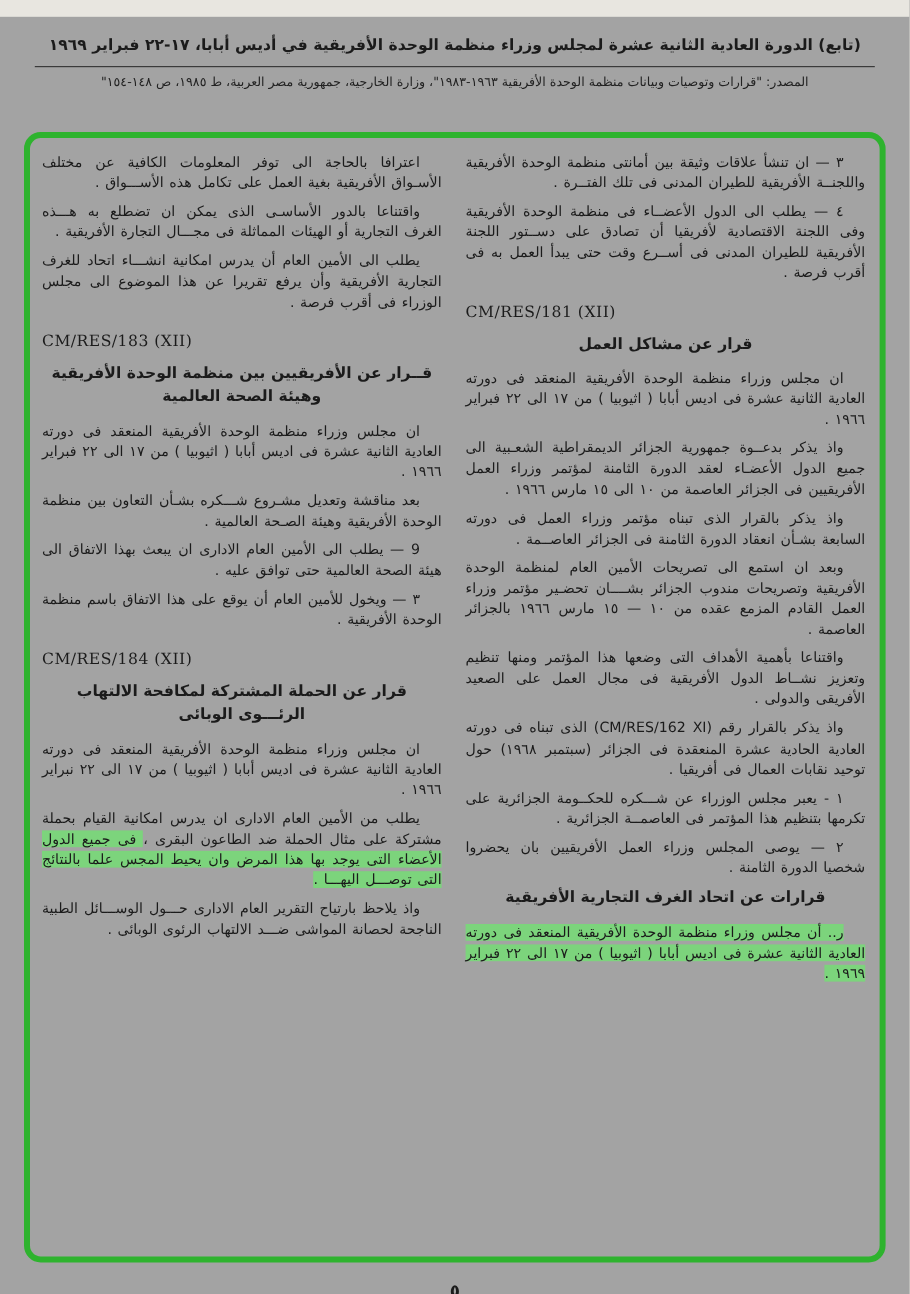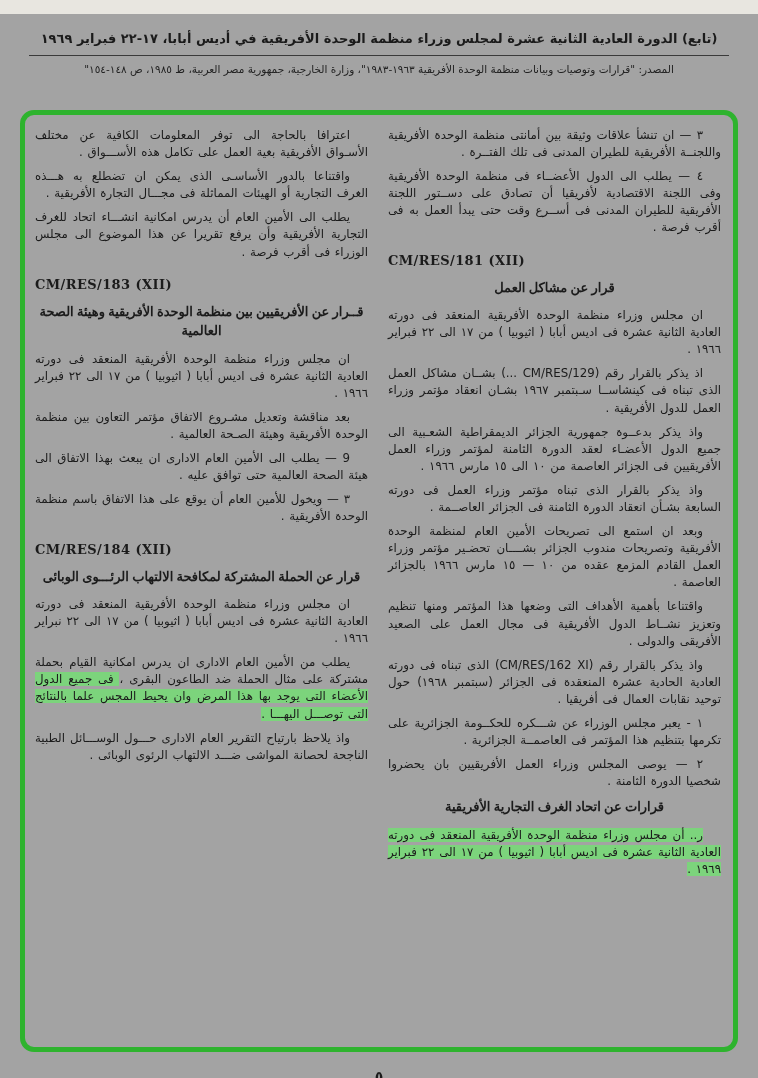--- a/index.html
+++ b/index.html
@@ -67,32 +67,31 @@
     font-size:11.8px;
     line-height:1.45;
     text-align:justify;
     text-indent:18px;
     word-spacing:1px;
   }
   .res-num{
     direction:ltr;
     text-align:left;
     font-family:"DejaVu Serif",serif;
-    font-weight:bold;
+    font-weight:normal;
     font-size:13px;
     letter-spacing:.4px;
     margin:16px 0 10px 0;
   }
   .heading{
     text-align:center;
     font-weight:bold;
     font-size:13px;
     line-height:1.5;
     margin:0 0 10px 0;
-    font-family:Liberation Serif, serif;
   }
   .hl{
     background:#7cd47c;
     box-decoration-break:clone;
     -webkit-box-decoration-break:clone;
   }
   .page-num{
     position:absolute;
     bottom:8px;left:0;right:0;
     text-align:center;
@@ -113,40 +112,39 @@
 
   <div class="content-box">
     <div class="columns">
 
       <div class="col">
         <p class="para"><span>٣ — ان تنشأ علاقات وثيقة بين أمانتى منظمة الوحدة الأفريقية واللجنــة الأفريقية للطيران المدنى فى تلك الفتــرة .</span></p>
         <p class="para"><span>٤ — يطلب الى الدول الأعضــاء فى منظمة الوحدة الأفريقية وفى اللجنة الاقتصادية لأفريقيا أن تصادق على دســتور اللجنة الأفريقية للطيران المدنى فى أســرع وقت حتى يبدأ العمل به فى أقرب فرصة .</span></p>
         <div class="res-num">CM/RES/181  (XII)</div>
         <div class="heading">قرار عن مشاكل العمل</div>
         <p class="para"><span>ان مجلس وزراء منظمة الوحدة الأفريقية المنعقد فى دورته العادية الثانية عشرة فى اديس أبابا ( اثيوبيا ) من ١٧ الى ٢٢ فبراير ١٩٦٦ .</span></p>
-        <p class="para"><span>اذ يذكر بالقرار رقم (CM/RES/129 ...) بشــان مشاكل العمل الذى تبناه فى كينشاســا سـبتمبر ١٩٦٧ بشـان انعقاد مؤتمر وزراء العمل للدول الأفريقية .</span></p>
         <p class="para"><span>واذ يذكر بدعــوة جمهورية الجزائر الديمقراطية الشعـبية الى جميع الدول الأعضـاء لعقد الدورة الثامنة لمؤتمر وزراء العمل الأفريقيين فى الجزائر العاصمة من ١٠ الى ١٥ مارس ١٩٦٦ .</span></p>
         <p class="para"><span>واذ يذكر بالقرار الذى تبناه مؤتمر وزراء العمل فى دورته السابعة بشـأن انعقاد الدورة الثامنة فى الجزائر العاصــمة .</span></p>
         <p class="para"><span>وبعد ان استمع الى تصريحات الأمين العام لمنظمة الوحدة الأفريقية وتصريحات مندوب الجزائر بشــــان تحضـير مؤتمر وزراء العمل القادم المزمع عقده من ١٠ — ١٥ مارس ١٩٦٦ بالجزائر العاصمة .</span></p>
         <p class="para"><span>واقتناعا بأهمية الأهداف التى وضعها هذا المؤتمر ومنها تنظيم وتعزيز نشــاط الدول الأفريقية فى مجال العمل على الصعيد الأفريقى والدولى .</span></p>
         <p class="para"><span>واذ يذكر بالقرار رقم (CM/RES/162 XI) الذى تبناه فى دورته العادية الحادية عشرة المنعقدة فى الجزائر (سبتمبر ١٩٦٨) حول توحيد نقابات العمال فى أفريقيا .</span></p>
         <p class="para"><span>١ - يعبر مجلس الوزراء عن شـــكره للحكــومة الجزائرية على تكرمها بتنظيم هذا المؤتمر فى العاصمــة الجزائرية .</span></p>
         <p class="para"><span>٢ — يوصى المجلس وزراء العمل الأفريقيين بان يحضروا شخصيا الدورة الثامنة .</span></p>
         <div class="heading">قرارات عن اتحاد الغرف التجارية الأفريقية</div>
         <p class="para"><span class="hl">ر.. أن مجلس وزراء منظمة الوحدة الأفريقية المنعقد فى دورته العادية الثانية عشرة فى اديس أبابا ( اثيوبيا ) من ١٧ الى ٢٢ فبراير ١٩٦٩ .</span></p>
       </div>
 
       <div class="col">
         <p class="para"><span>اعترافا بالحاجة الى توفر المعلومات الكافية عن مختلف الأسـواق الأفريقية بغية العمل على تكامل هذه الأســـواق .</span></p>
         <p class="para"><span>واقتناعا بالدور الأساسـى الذى يمكن ان تضطلع به هـــذه الغرف التجارية أو الهيئات المماثلة فى مجـــال التجارة الأفريقية .</span></p>
         <p class="para"><span>يطلب الى الأمين العام أن يدرس امكانية انشـــاء اتحاد للغرف التجارية الأفريقية وأن يرفع تقريرا عن هذا الموضوع الى مجلس الوزراء فى أقرب فرصة .</span></p>
         <div class="res-num">CM/RES/183  (XII)</div>
         <div class="heading">قــرار عن الأفريقيين بين منظمة الوحدة الأفريقية وهيئة الصحة العالمية</div>
         <p class="para"><span>ان مجلس وزراء منظمة الوحدة الأفريقية المنعقد فى دورته العادية الثانية عشرة فى اديس أبابا ( اثيوبيا ) من ١٧ الى ٢٢ فبراير ١٩٦٦ .</span></p>
-        <p class="para"><span>بعد مناقشة وتعديل مشـروع الاتفاق مؤتمر التعاون بين منظمة الوحدة الأفريقية وهيئة الصـحة العالمية .</span></p>
+        <p class="para"><span>بعد مناقشة وتعديل مشـروع شـــكره بشـأن التعاون بين منظمة الوحدة الأفريقية وهيئة الصـحة العالمية .</span></p>
         <p class="para"><span>9 — يطلب الى الأمين العام الادارى ان يبعث بهذا الاتفاق الى هيئة الصحة العالمية حتى توافق عليه .</span></p>
         <p class="para"><span>٣ — ويخول للأمين العام أن يوقع على هذا الاتفاق باسم منظمة الوحدة الأفريقية .</span></p>
         <div class="res-num">CM/RES/184  (XII)</div>
         <div class="heading">قرار عن الحملة المشتركة لمكافحة الالتهاب الرئـــوى الوبائى</div>
         <p class="para"><span>ان مجلس وزراء منظمة الوحدة الأفريقية المنعقد فى دورته العادية الثانية عشرة فى اديس أبابا ( اثيوبيا ) من ١٧ الى ٢٢ نبراير ١٩٦٦ .</span></p>
         <p class="para"><span>يطلب من الأمين العام الادارى ان يدرس امكانية القيام بحملة مشتركة على مثال الحملة ضد الطاعون البقرى ،</span><span class="hl"> فى جميع الدول الأعضاء التى يوجد بها هذا المرض وان يحيط المجس علما بالنتائج التى توصـــل اليهـــا .</span></p>
         <p class="para"><span>واذ يلاحظ بارتياح التقرير العام الادارى حـــول الوســـائل الطبية الناجحة لحصانة المواشى ضـــد الالتهاب الرئوى الوبائى .</span></p>
       </div>
 
     </div>

